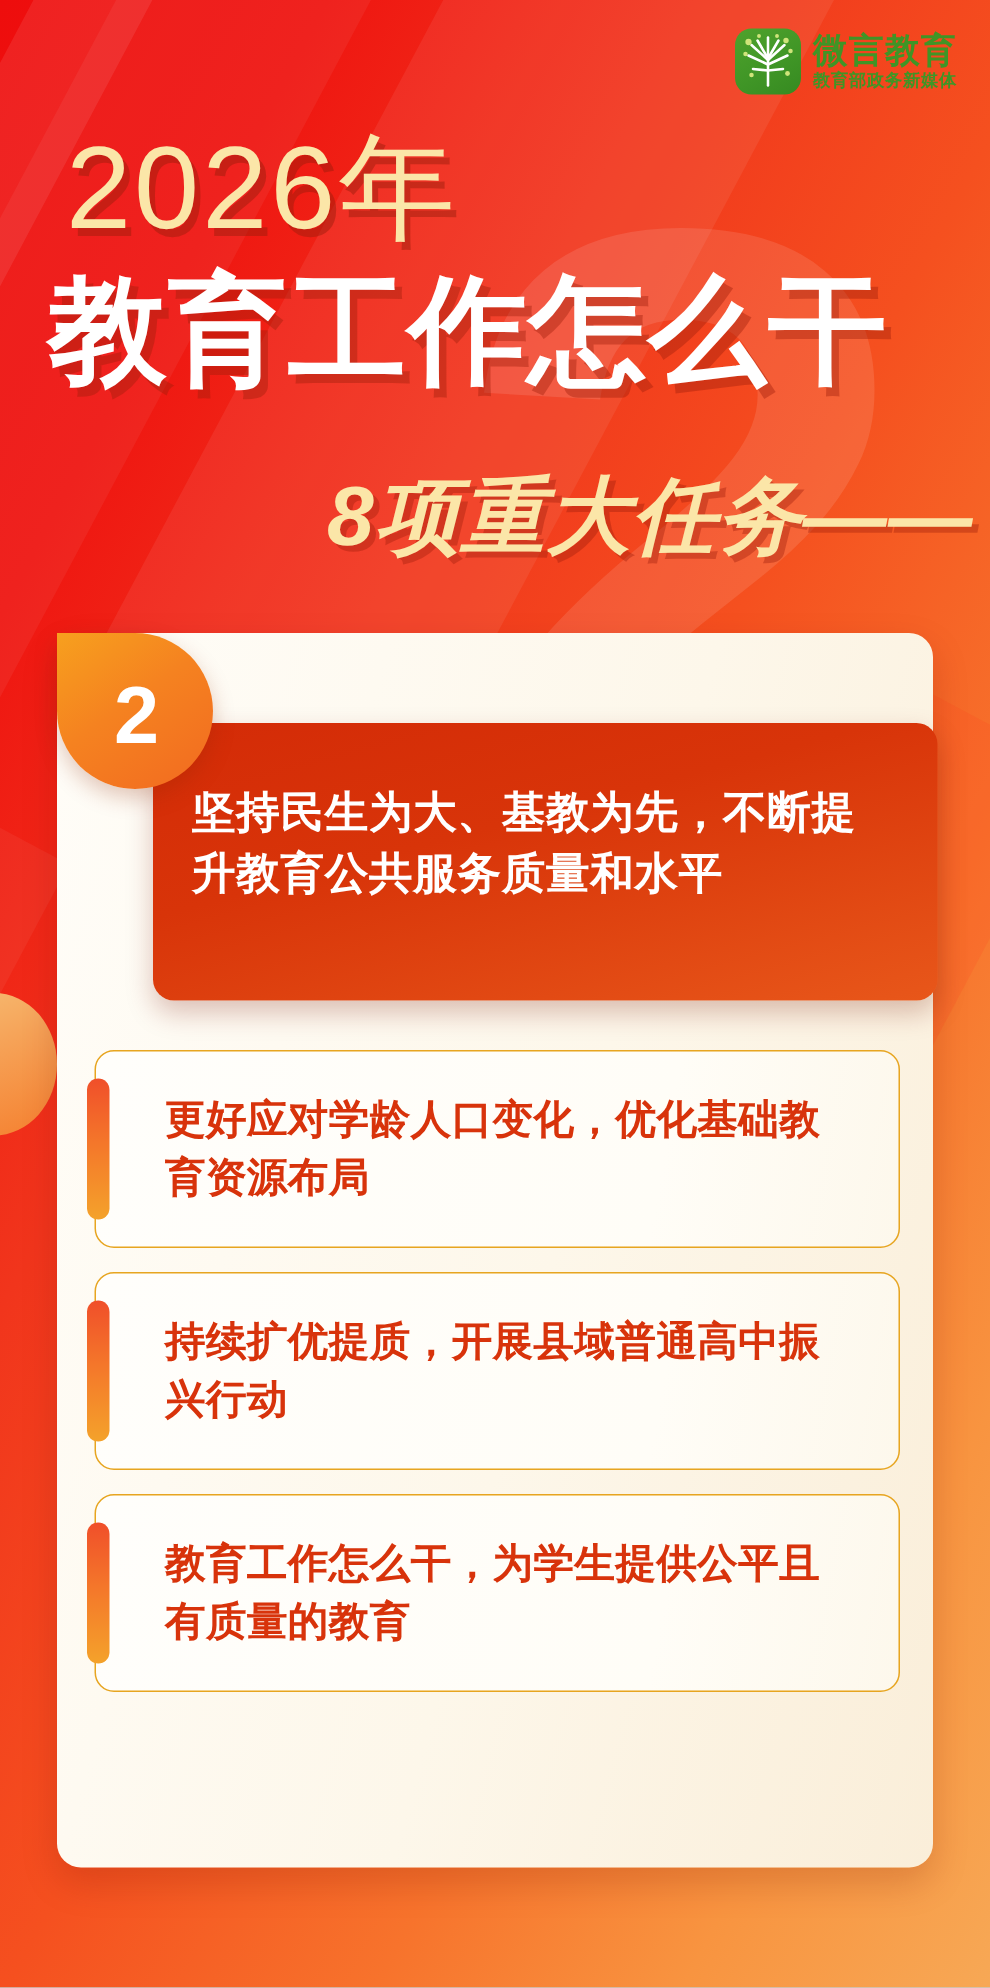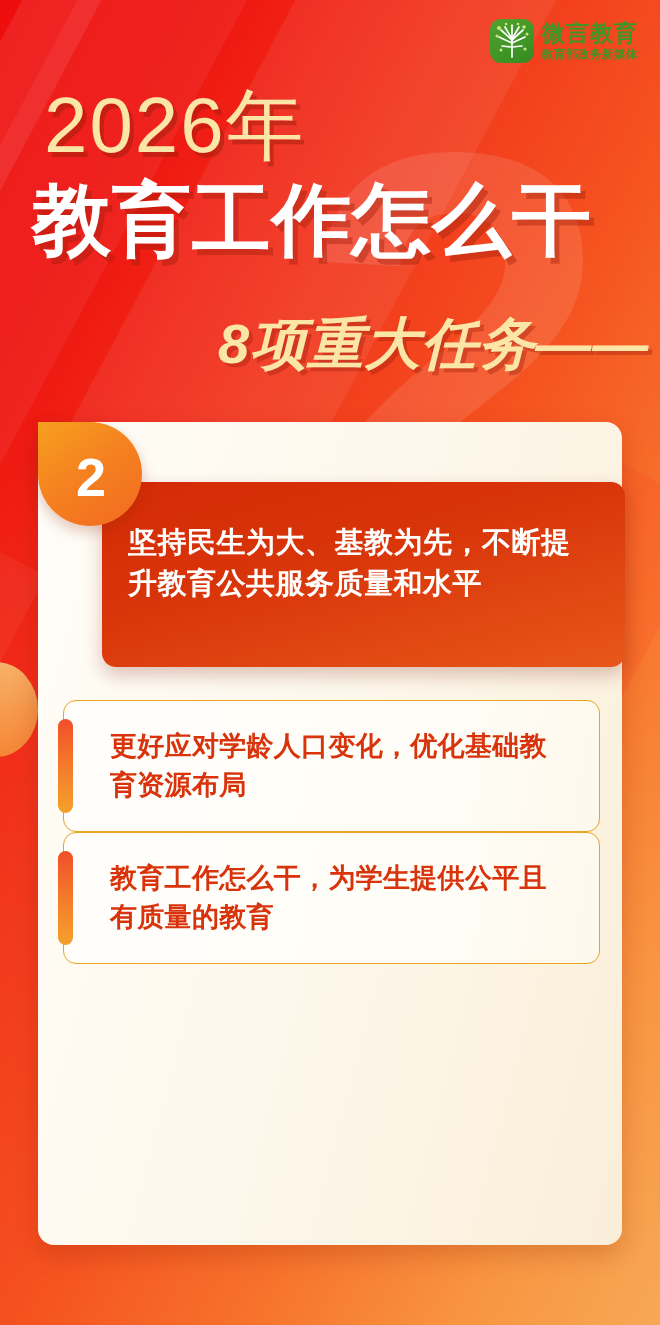--- a/index.html
+++ b/index.html
@@ -208,20 +208,21 @@
     top: 700px;
     width: 537px;
     z-index: 5;
   }
   .item-card {
     position: relative;
     box-sizing: border-box;
     border: 1.6px solid #e7a520;
     border-radius: 13px;
     background: linear-gradient(100deg, #fffefb 0%, #fffdf7 70%, #fdf8ec 100%);
+    margin-bottom: 16px;
     padding: 24px 26px 24px 46px;
     min-height: 132px;
     display: flex;
     align-items: center;
   }
   .item-accent {
     position: absolute;
     left: -6px;
     top: 18px;
     bottom: 18px;
@@ -302,17 +303,21 @@
     <div class="title-text">坚持民生为大、基教为先，不断提升教育公共服务质量和水平</div>
   </div>
 
   <div class="items">
     <div class="item-card">
       <div class="item-accent"></div>
       <div class="item-text">更好应对学龄人口变化，优化基础教育资源布局</div>
     </div>
     <div class="item-card">
       <div class="item-accent"></div>
+      <div class="item-text">持续扩优提质，开展县域普通高中振兴行动</div>
+    </div>
+    <div class="item-card">
+      <div class="item-accent"></div>
       <div class="item-text">教育工作怎么干，为学生提供公平且有质量的教育</div>
     </div>
   </div>
 
 </div>
 
 </body></html>

